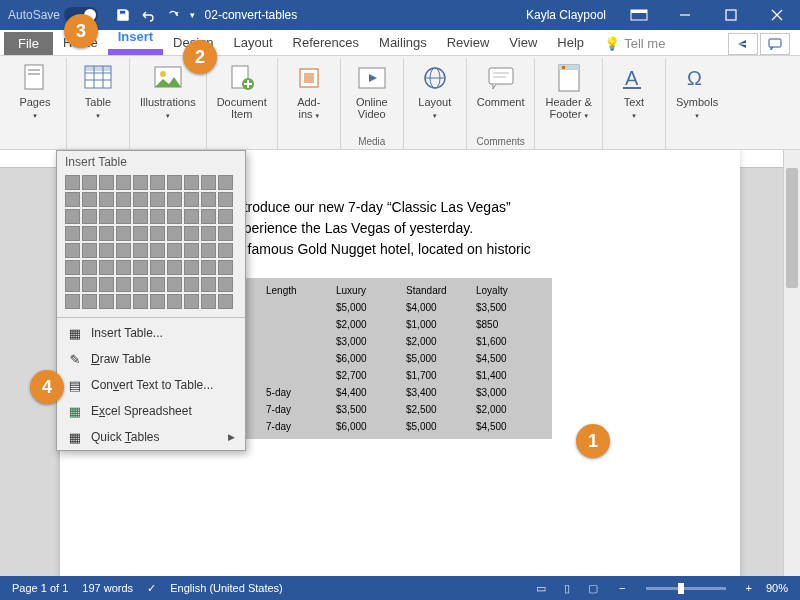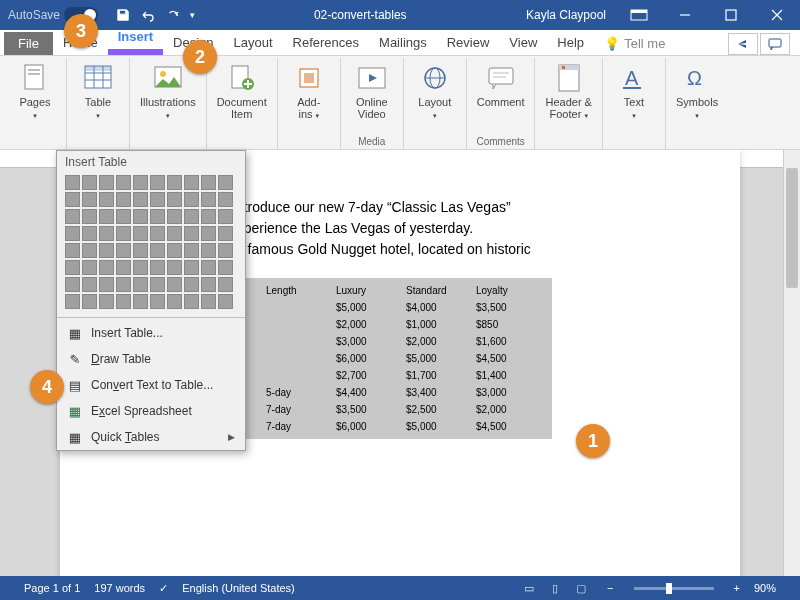--- a/index.html
+++ b/index.html
@@ -4,21 +4,21 @@
 <style>
   * { box-sizing: border-box; margin: 0; padding: 0; font-family: "Segoe UI", Arial, sans-serif; }
   body { width: 800px; height: 600px; overflow: hidden; background: #fff; position: relative; }
   
   
   .titlebar { height: 30px; background: #2b579a; color: #fff; display: flex; align-items: center; font-size: 12px; }
   .autosave { display: flex; align-items: center; gap: 4px; padding: 0 8px; color: #c8d4e8; }
   .autosave-toggle { width: 34px; height: 16px; background: #1e3f73; border-radius: 8px; position: relative; }
   .autosave-toggle::after { content:""; position:absolute; right:2px; top:2px; width:12px; height:12px; background:#fff; border-radius:50%; }
   .qat { display:flex; gap:10px; padding:0 10px; color:#fff; align-items:center; }
-  .title-center { flex:1; text-align:center; }
+  .title-center { flex:1; }
   .title-user { padding:0 10px; }
   .win-btns { display:flex; }
   .win-btn { width:46px; height:30px; display:flex; align-items:center; justify-content:center; cursor:pointer; }
   
   
   .menubar { height:26px; background:#fff; border-bottom:1px solid #d4d4d4; display:flex; align-items:flex-end; padding:0 4px; font-size:13px; }
   .menutab { padding:4px 10px 5px; color:#444; cursor:pointer; }
   .menutab.active { color:#3b82f6; border-bottom:6px solid #8b5cf6; font-weight:700; }
   .menutab.file { background:#737373; color:#fff; padding:4px 14px; }
   .tellme { display:flex; align-items:center; gap:4px; color:#888; padding:4px 10px; }
@@ -52,21 +52,21 @@
   .page { position:absolute; left:60px; top:0; width:680px; background:#fff; padding:24px 40px 40px 130px; font-size:14px; color:#000; line-height:1.5; min-height:500px; box-shadow:0 0 6px rgba(0,0,0,0.2); }
   .page h3 { font-size:14px; font-weight:700; margin-bottom:2px; }
   .page .italic { }
   .datablock { margin-top:18px; background:#c8c8c8; padding:4px 6px; display:inline-block; }
   .datablock table { border-collapse:collapse; }
   .datablock td { padding:1px 14px 1px 0; font-size:10px; white-space:nowrap; min-width:70px; }
   .vscroll { position:absolute; right:0; top:0; bottom:0; width:17px; background:#eee; border-left:1px solid #ccc; }
   .vthumb { position:absolute; left:2px; right:2px; top:18px; height:120px; background:#c0c0c0; border-radius:2px; }
   
   
-  .statusbar { position:absolute; left:0; right:0; bottom:0; height:24px; background:#2b579a; color:#fff; display:flex; align-items:center; font-size:11px; padding:0 24px; gap:14px; }
+  .statusbar { position:absolute; left:0; right:0; bottom:0; height:24px; background:#2b579a; color:#fff; display:flex; align-items:center; font-size:11px; padding:0 12px; gap:14px; }
   .statusbar .sp { flex:1; }
   .viewbtns { display:flex; gap:2px; }
   .viewbtn { width:24px; height:18px; display:flex; align-items:center; justify-content:center; cursor:pointer; opacity:0.8; }
   .zoomslider { width:80px; height:3px; background:#7a99c4; position:relative; margin:0 6px; }
   .zoomslider::after { content:""; position:absolute; left:40%; top:-4px; width:6px; height:11px; background:#fff; }
   
   
   .badge { position:absolute; width:34px; height:34px; border-radius:50%; background:#e68a2e; color:#fff; font-size:18px; font-weight:700; display:flex; align-items:center; justify-content:center; box-shadow:0 1px 3px rgba(0,0,0,0.4); z-index:200; }
   
   svg { display:block; }

